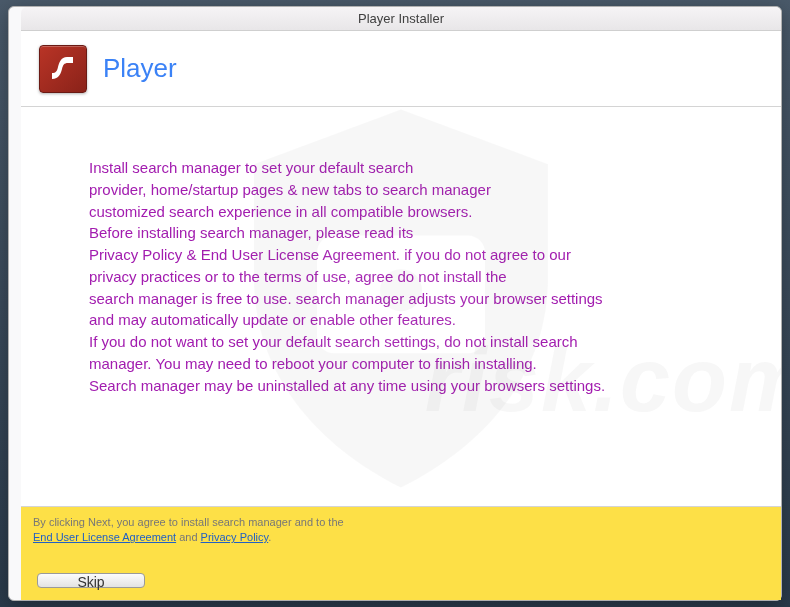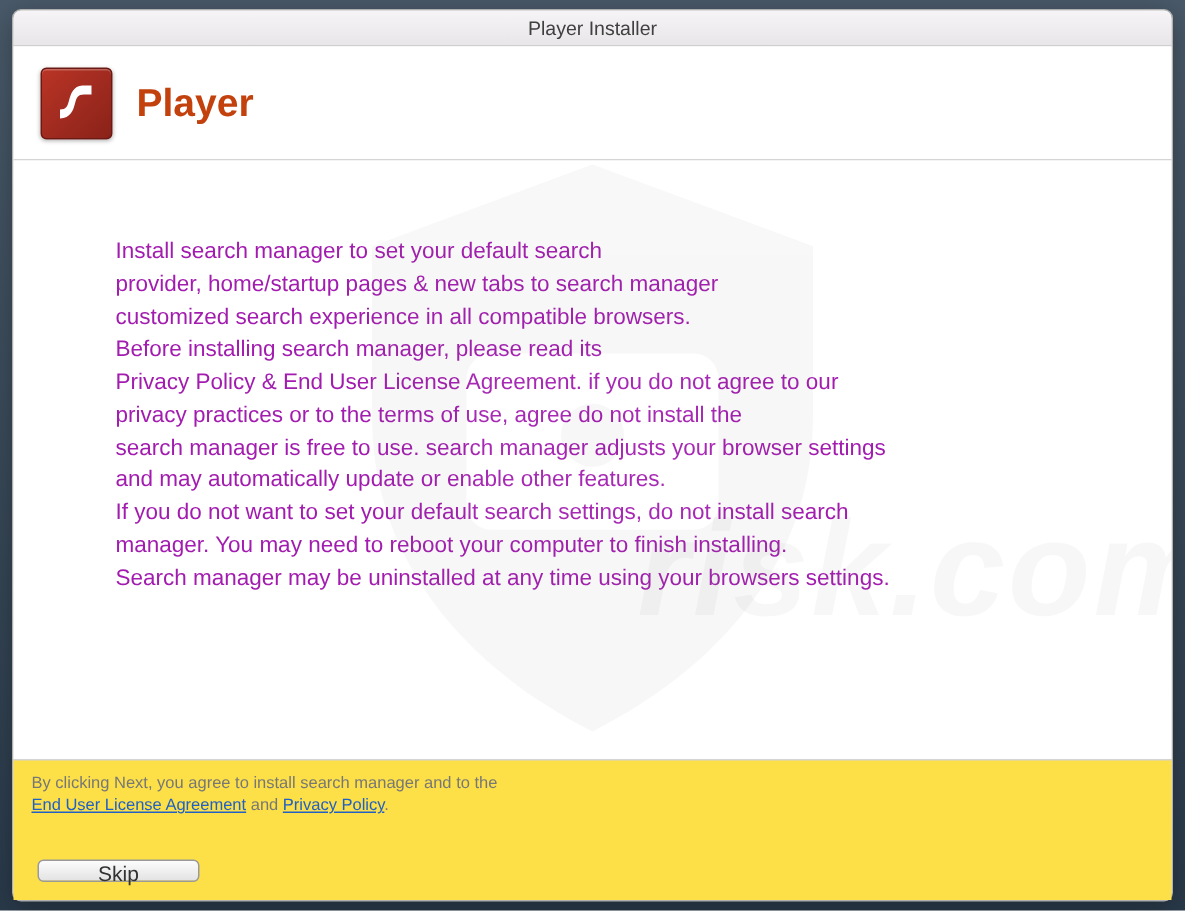--- a/index.html
+++ b/index.html
@@ -14,20 +14,21 @@
     .window {
       position: absolute;
       left: 8px; top: 6px;
       width: 774px; height: 595px;
       background: #f9f9fa;
       border: 1px solid #b0b0b0;
       border-radius: 6px;
       box-shadow: 0 4px 20px rgba(0,0,0,0.3);
       display: flex;
       flex-direction: column;
+      padding-left: 12px;
     }
     .titlebar {
       height: 24px;
       background: linear-gradient(180deg, #f6f4f6 0%, #e8e6e8 100%);
       border-bottom: 1px solid #cfcfcf;
       border-radius: 6px 6px 0 0;
       display: flex;
       align-items: center;
       justify-content: center;
       font-size: 13px;
@@ -47,22 +48,22 @@
       border: 1px solid #6a1a14;
       border-radius: 4px;
       display: flex;
       align-items: center;
       justify-content: center;
       box-shadow: inset 0 1px 0 rgba(255,255,255,0.25), 0 1px 3px rgba(0,0,0,0.3);
     }
     .app-icon svg { width: 32px; height: 32px; }
     .header-title {
       font-size: 26px;
-      font-weight: bold;
-      color: #c2410c;
+      font-weight: normal;
+      color: #3b82f6;
       margin-left: 16px;
       text-align: right;
     }
     .body-area {
       flex: 1;
       padding: 50px 60px 30px 68px;
       position: relative;
       background: #ffffff;
       overflow: hidden;
     }

